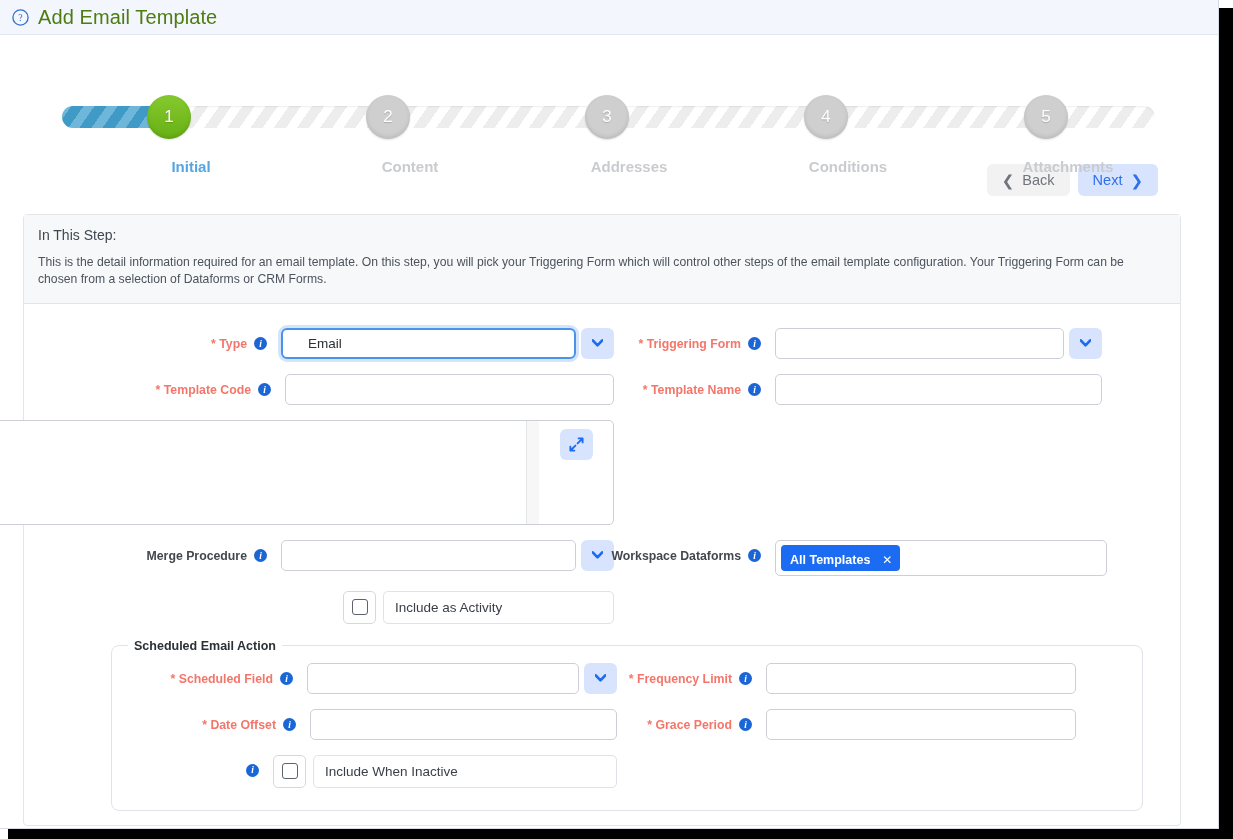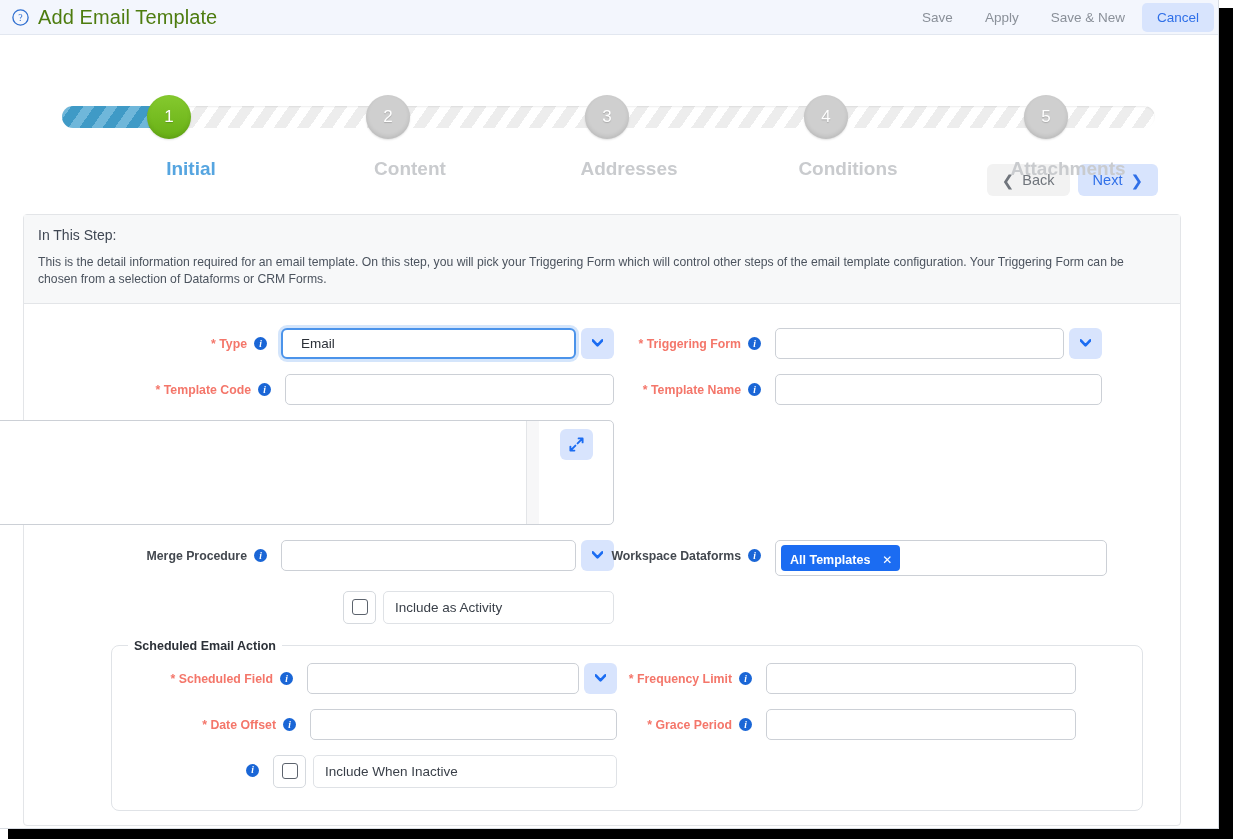--- a/index.html
+++ b/index.html
@@ -87,21 +87,21 @@
     background: #cfcfcf;
     box-shadow: inset 0 -2px 4px rgba(0,0,0,.10), 0 1px 2px rgba(0,0,0,.12);
     text-shadow: 0 1px 1px rgba(0,0,0,.18);
   }
   .step.active {
     background: #74bd1d;
     background-image: linear-gradient(#85c92e, #68b015);
   }
   .step-label {
     position: absolute; top: 123px;
-    font-size: 19px; font-weight: bold; color: #c9cbce;
+    font-size: 15px; font-weight: bold; color: #c9cbce;
     text-align: center; width: 200px; margin-left: -78px;
     cursor: pointer;
   }
   .step-label.active { color: #56a5e0; }
 
   
   .navrow {
     display: flex; justify-content: flex-end; align-items: center;
     gap: 8px; padding: 0 60px 0 0; margin-top: 14px;
   }
@@ -156,21 +156,21 @@
     font-size: 9.5px; font-weight: bold; font-style: italic;
     display: inline-flex; align-items: center; justify-content: center;
     flex: 0 0 13px; cursor: pointer;
     font-family: "Liberation Serif", serif;
   }
 
   .field { display: flex; align-items: flex-start; gap: 5px; }
   .inp {
     height: 31px; border: 1px solid #ccd0d6; border-radius: 5px;
     background: #ffffff; font-size: 13.5px; color: #2c3138;
-    padding: 0 18px; font-family: inherit; outline: none;
+    padding: 0 25px; font-family: inherit; outline: none;
   }
   .inp::placeholder { color: #b6bbc2; }
   .inp.focused {
     border: 2px solid #4b93ea;
     box-shadow: 0 0 0 3px rgba(99,160,240,.28);
     border-radius: 6px;
   }
   .ddbtn {
     width: 33px; height: 31px; border-radius: 6px;
     background: #d8e4fd; border: none; cursor: pointer;
@@ -251,26 +251,20 @@
 
   <div class="titlebar">
     <span class="help-icon">
       <svg width="17" height="17" viewBox="0 0 17 17">
         <circle cx="8.5" cy="8.5" r="7.6" fill="none" stroke="#2f6fd0" stroke-width="1.3"></circle>
         <text x="8.5" y="12.4" font-size="10" font-family="Liberation Serif, serif" fill="#2f6fd0" text-anchor="middle">?</text>
       </svg>
     </span>
     <span class="title-text">Add Email Template</span>
 
-    <div class="title-actions">
-      <button class="tbtn">Save</button>
-      <button class="tbtn">Apply</button>
-      <button class="tbtn">Save &amp; New</button>
-      <button class="tbtn primary">Cancel</button>
-    </div>
   </div>
 
   <div class="stepper-wrap">
     <div class="track"></div>
     <div class="track-fill"></div>
 
     <div class="step active" style="left:147px">
       <span>1</span>
     </div>
     <div class="step-label active" style="left:169px">Initial</div>

